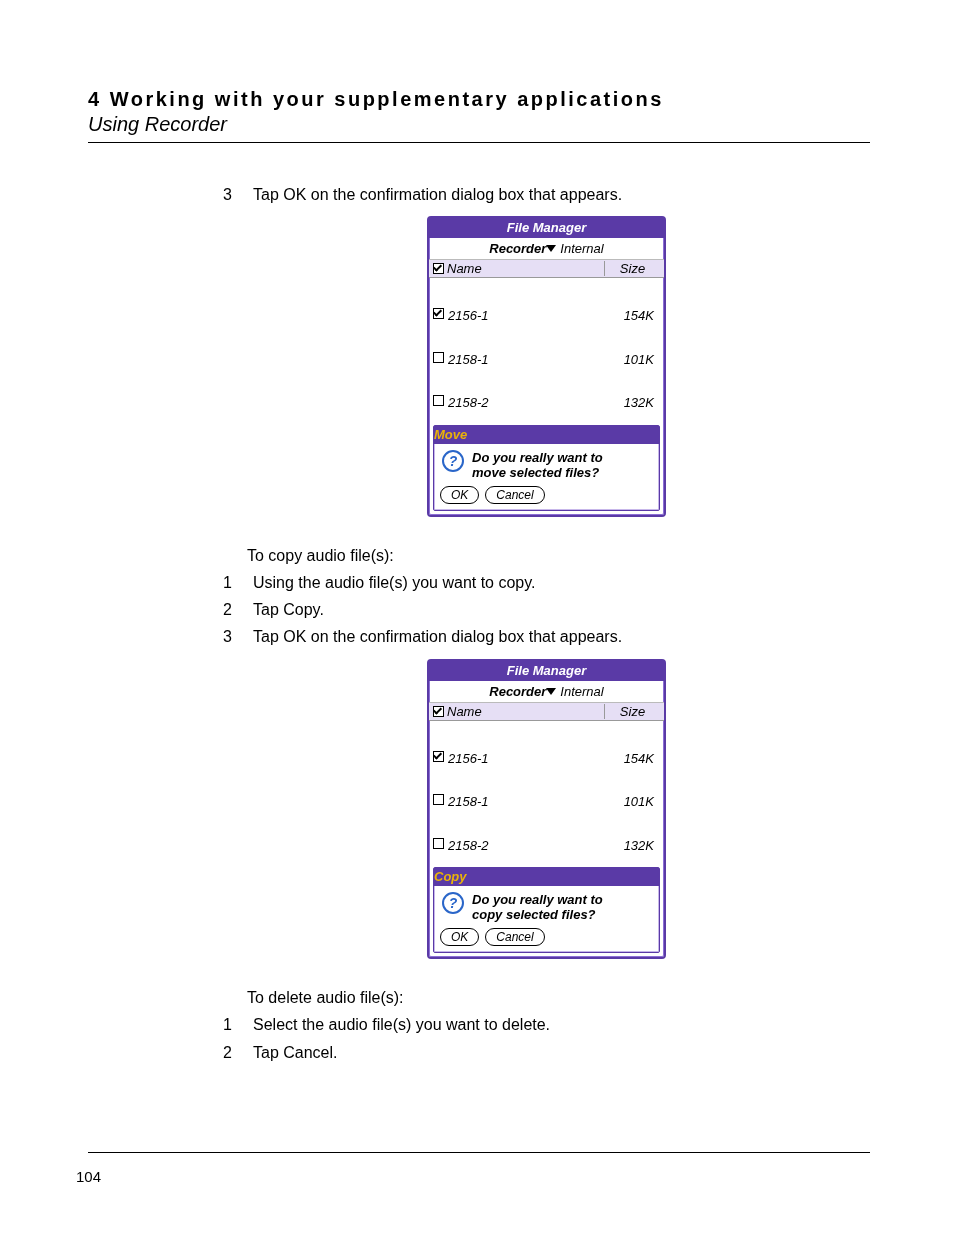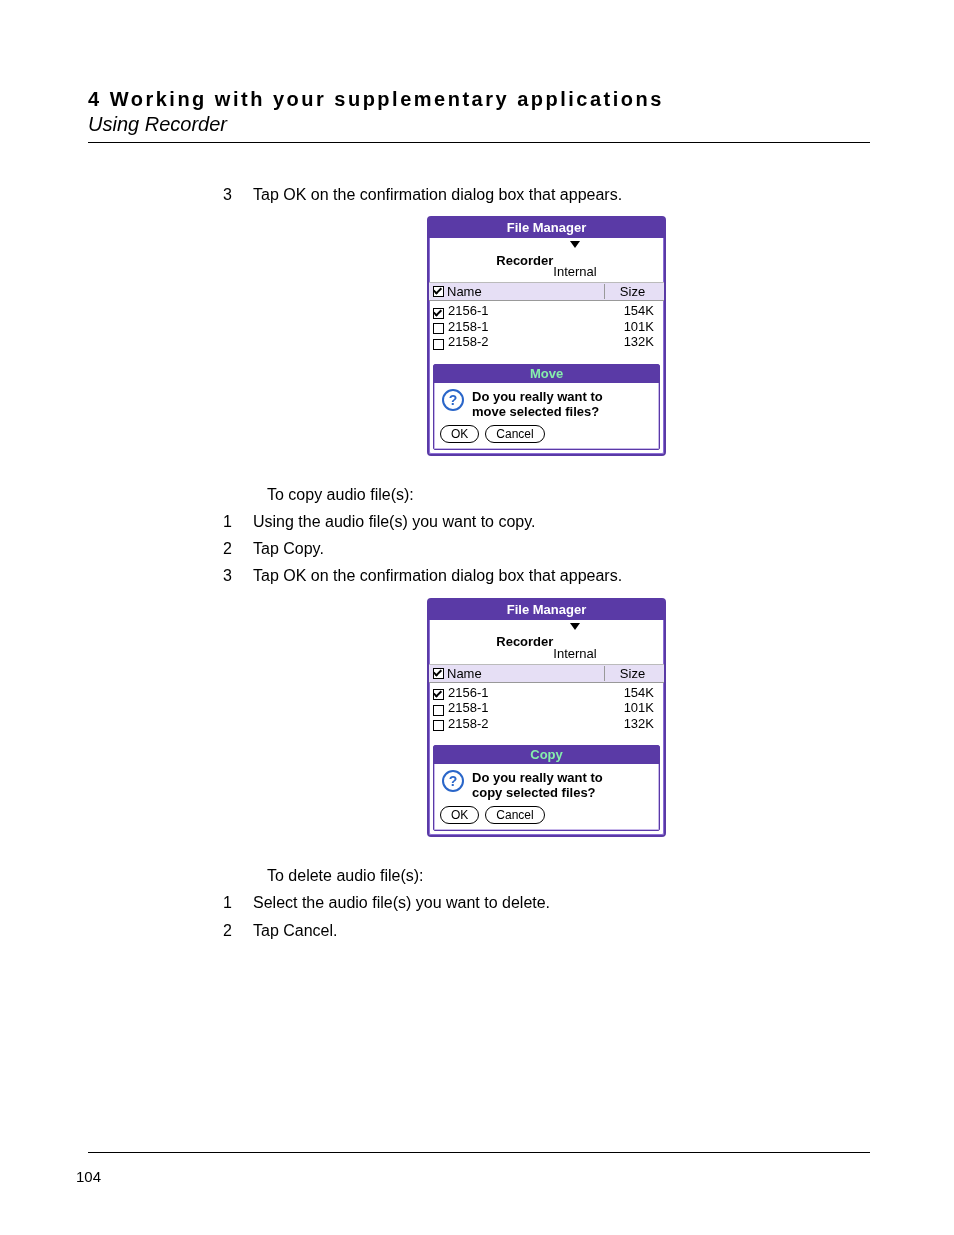--- a/index.html
+++ b/index.html
@@ -44,21 +44,21 @@
     width: 30px;
     flex: 0 0 30px;
     text-align: left;
     font-weight: 400;
   }
   .step .txt {
     flex: 1;
   }
   .subheading {
     font-size: 16px;
-    margin: 20px 0 6px 44px;
+    margin: 20px 0 6px 24px;
   }
   .footer-rule {
     border: none;
     border-top: 1px solid #000;
     position: absolute;
     left: 88px;
     right: 84px;
     bottom: 74px;
   }
   .pagenum {
@@ -71,20 +71,21 @@
   
   .device {
     width: 235px;
     margin: 10px auto 30px auto;
     border: 2px solid #5a3aa6;
     border-radius: 4px;
     box-shadow: 0 0 0 1px #8c6ed6 inset;
     font-family: "Tahoma", "Verdana", sans-serif;
     font-size: 13px;
     background: #fff;
+    font-style: italic;
   }
   .device .titlebar {
     background: #5a3aa6;
     color: #fff;
     font-weight: bold;
     text-align: center;
     padding: 2px 0 3px 0;
     font-size: 13px;
   }
   .device .approw {
@@ -93,22 +94,21 @@
     align-items: center;
     padding: 3px 6px;
     border-bottom: 1px solid #bbb;
   }
   .device .approw .appname {
     font-weight: bold;
   }
   .device .approw .storage {
     display: flex;
     align-items: center;
-    gap: 16px;
-    flex-direction: column;
+    gap: 4px;
   }
   .device .tri {
     width: 0; height: 0;
     border-left: 5px solid transparent;
     border-right: 5px solid transparent;
     border-top: 7px solid #000;
   }
   .device .colhead {
     display: flex;
     background: #e6dff5;
@@ -145,43 +145,43 @@
   .device .colhead .sizecol {
     width: 55px;
     text-align: center;
     border-left: 1px solid #999;
   }
   .device .rows {
     padding: 2px 4px 10px 4px;
   }
   .device .filerow {
     display: flex;
-    align-items: flex-end;
+    align-items: flex-start;
     gap: 4px;
     line-height: 1.2;
+    margin-top: 28px;
   }
   .device .filerow .fname {
     flex: 1;
   }
   .device .filerow .fsize {
     width: 55px;
     text-align: right;
     padding-right: 6px;
   }
   .device .dialog {
     margin: 4px;
     border: 1px solid #5a3aa6;
     border-radius: 2px;
     box-shadow: 0 0 0 1px #c7b7ea inset;
   }
   .device .dialog .dlgtitle {
     background: #5a3aa6;
-    color: #86efac;
-    font-weight: bold;
-    text-align: center;
+    color: #eab308;
+    font-weight: bold;
     padding: 1px 0 2px 0;
   }
   .device .dialog .dlgbody {
     display: flex;
     gap: 8px;
     padding: 6px 8px 4px 8px;
     align-items: flex-start;
     font-weight: bold;
   }
   .qmark {

